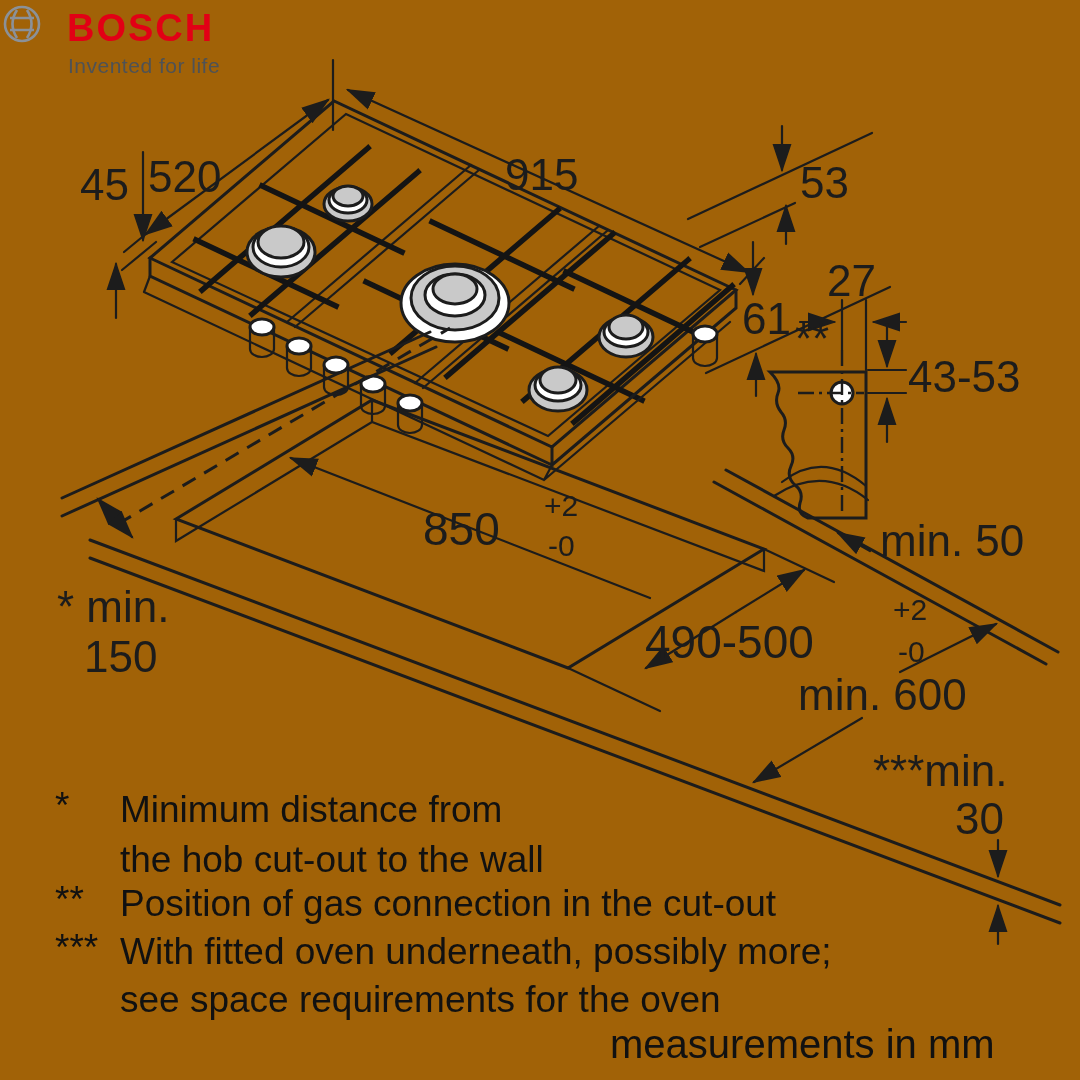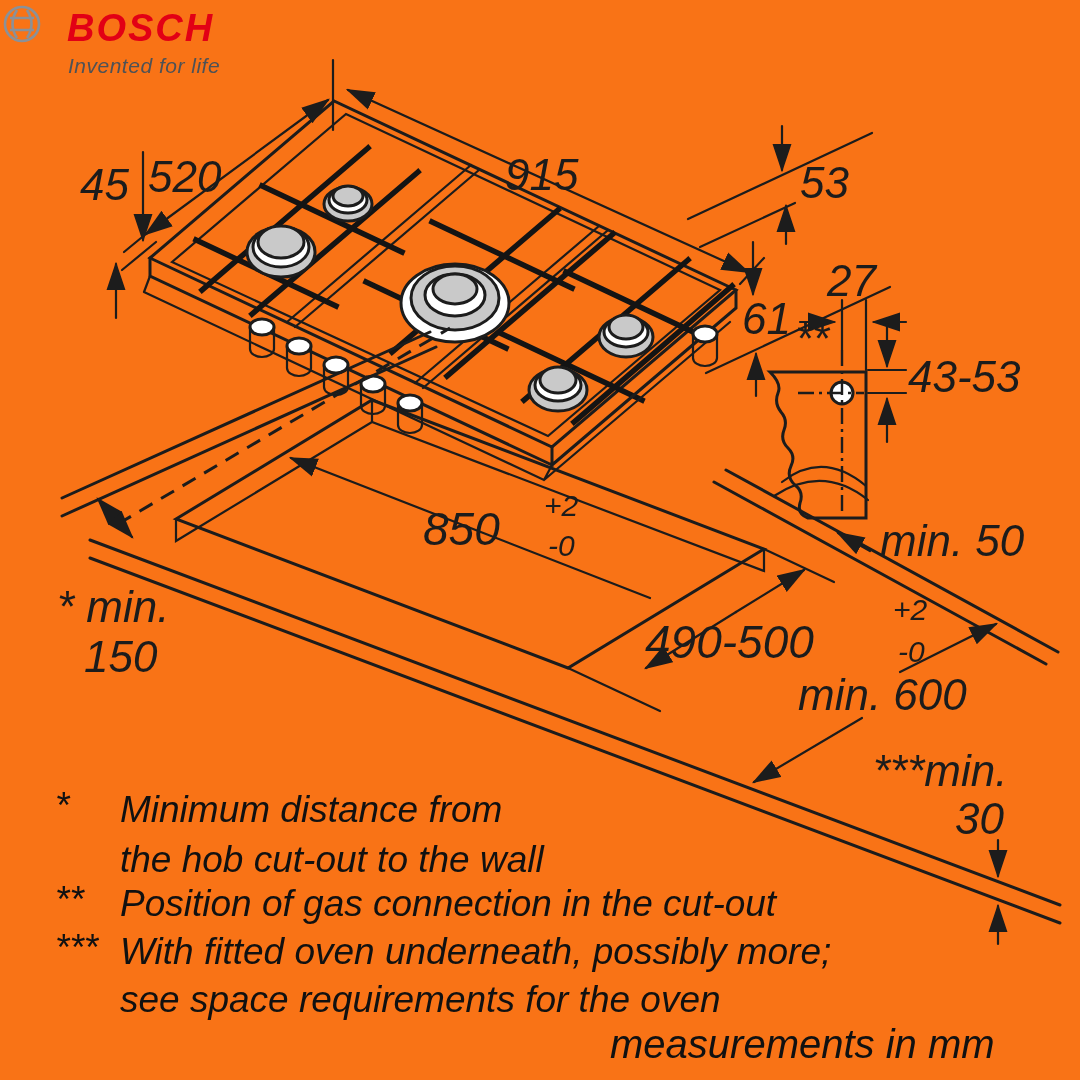--- a/index.html
+++ b/index.html
@@ -1,17 +1,17 @@
 <!DOCTYPE html>
 <html><head>
 <meta charset="utf-8">
 <style>
   html,body{margin:0;padding:0;background:#ffffff;}
-  #stage{position:relative;width:1080px;height:1080px;background:#f97316;overflow:hidden;
-         font-family:"Liberation Sans", sans-serif;font-style:italic;}
+  #stage{position:relative;width:1080px;height:1080px;background:#a16207;overflow:hidden;
+         font-family:"Liberation Sans", sans-serif;}
   svg{position:absolute;left:0;top:0;}
   .ln{stroke:#1c1c1c;stroke-width:3;fill:none;stroke-linecap:round;}
   .thin{stroke:#1c1c1c;stroke-width:2.2;fill:none;stroke-linecap:round;}
   .grate{stroke:#141414;stroke-width:5.5;fill:none;stroke-linecap:square;}
   .burner{fill:#c9c9c9;stroke:#1c1c1c;stroke-width:3;}
   .burnerw{fill:#ffffff;stroke:#1c1c1c;stroke-width:3;}
   .dash{stroke:#1c1c1c;stroke-width:3;fill:none;stroke-dasharray:15 10;}
   .dashdot{stroke:#1c1c1c;stroke-width:2.4;fill:none;stroke-dasharray:16 5 3 5;}
   .dim{fill:#1c1c1c;font-size:44px;}
   .dimbig{fill:#1c1c1c;font-size:46px;}

